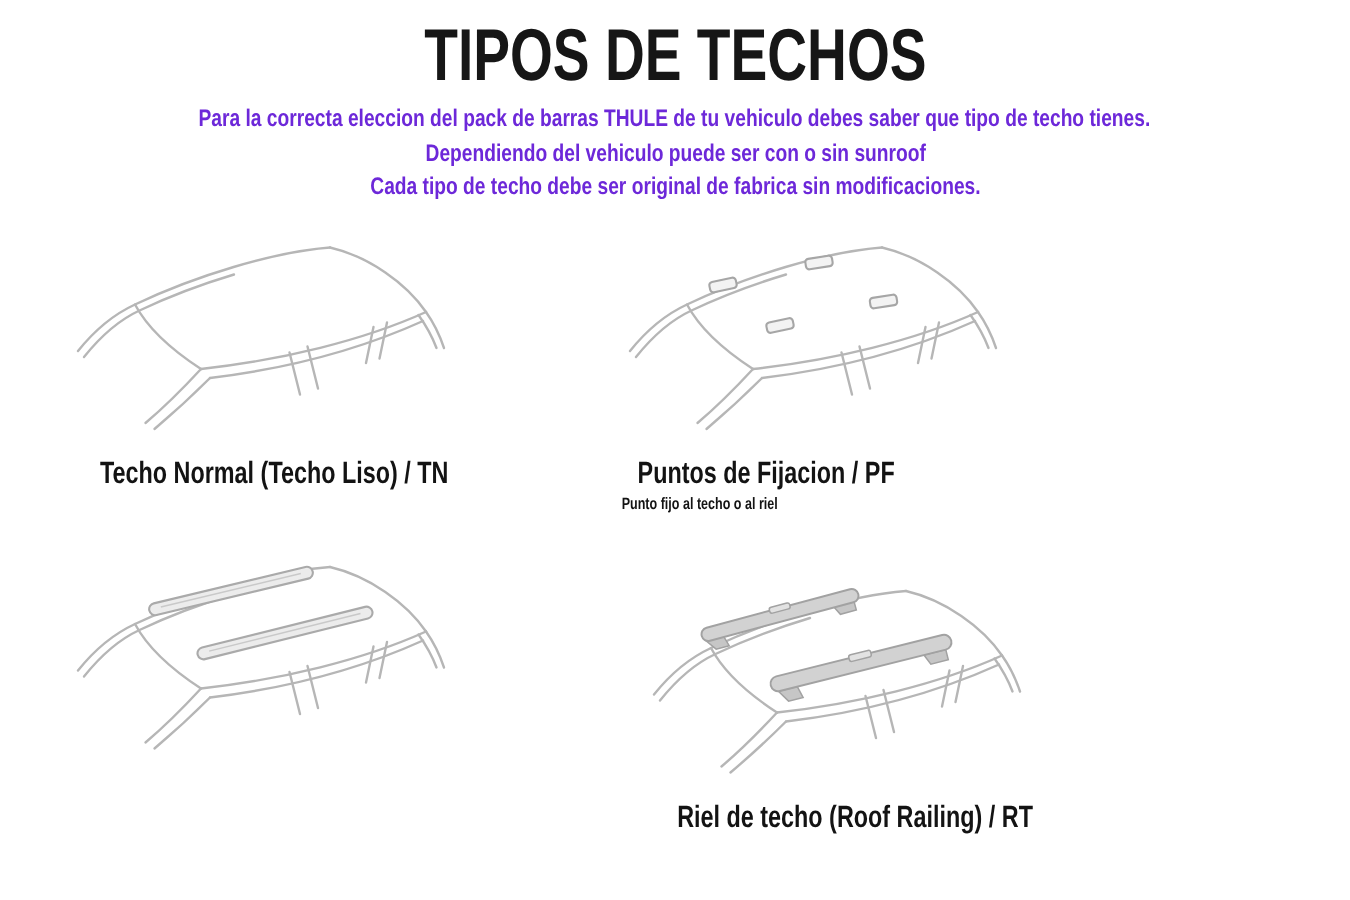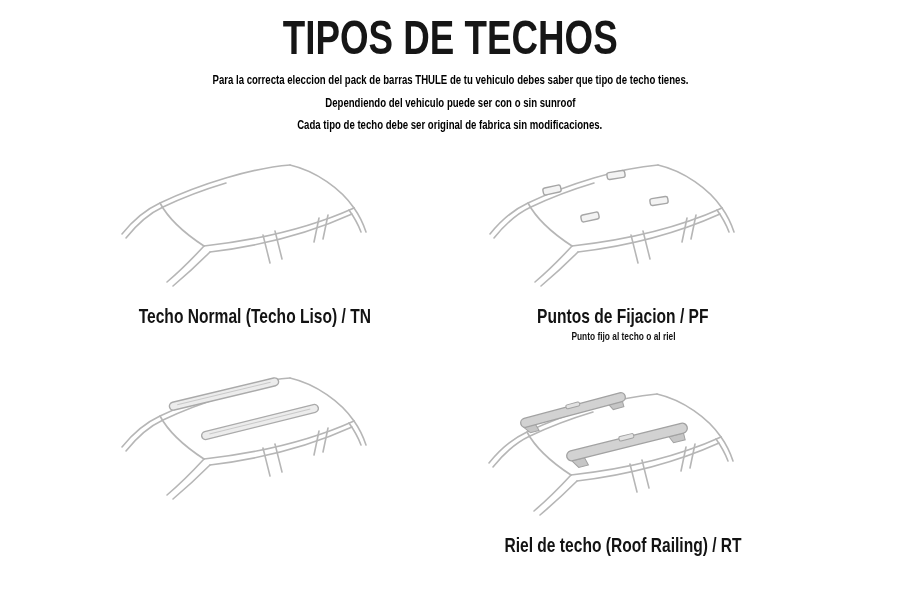--- a/index.html
+++ b/index.html
@@ -30,32 +30,32 @@
     margin: 0;
     padding-top: 12px;
     font-size: 49px;
     line-height: 50px;
     font-weight: 700;
     color: #161616;
   }
   .title .cond { transform: scaleX(0.75); }
   .intro {
     margin: 7px 0 0 0;
-    font-size: 12px;
+    font-size: 16px;
     line-height: 22.5px;
-    color: #000000;
+    color: #6d28d9;
   }
   .intro .cond { transform: scaleX(0.80); }
   .grid {
     margin-top: 15px;
     display: grid;
     grid-template-columns: 450px 450px;
     grid-row-gap: 20px;
   }
-  .cell { text-align: center; }
+  .cell { text-align: left; }
   .cell-inner { display: inline-block; }
   .cell.left  .cell-inner { transform: translateX(30px); }
   .cell.right .cell-inner { transform: translateX(-52px); text-decoration: underline; }
   .roof-svg { display: block; width: 310px; height: 150px; }
   .caption { margin-top: 2px; }
   .type-label {
     font-size: 20.5px;
     line-height: 24px;
     color: #131313;
   }

